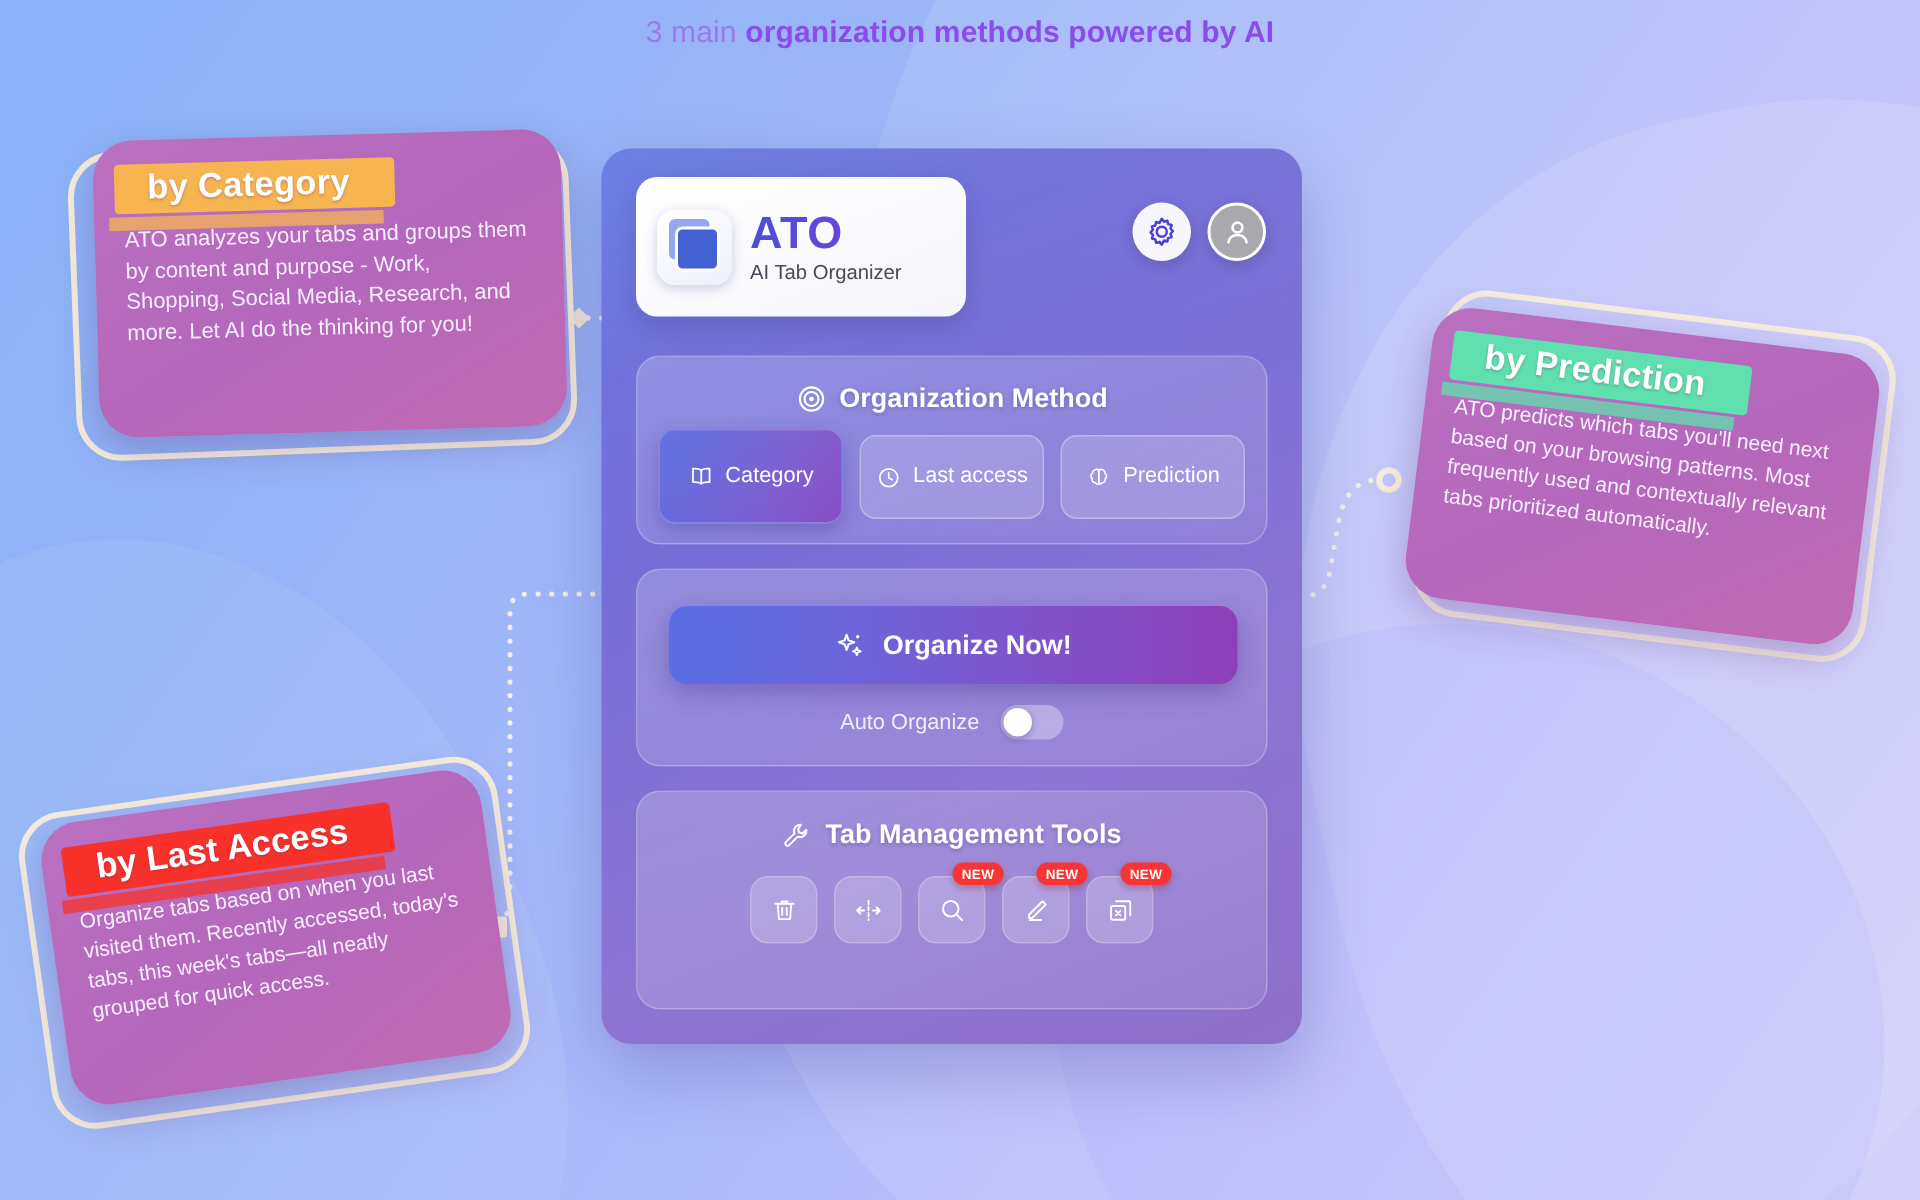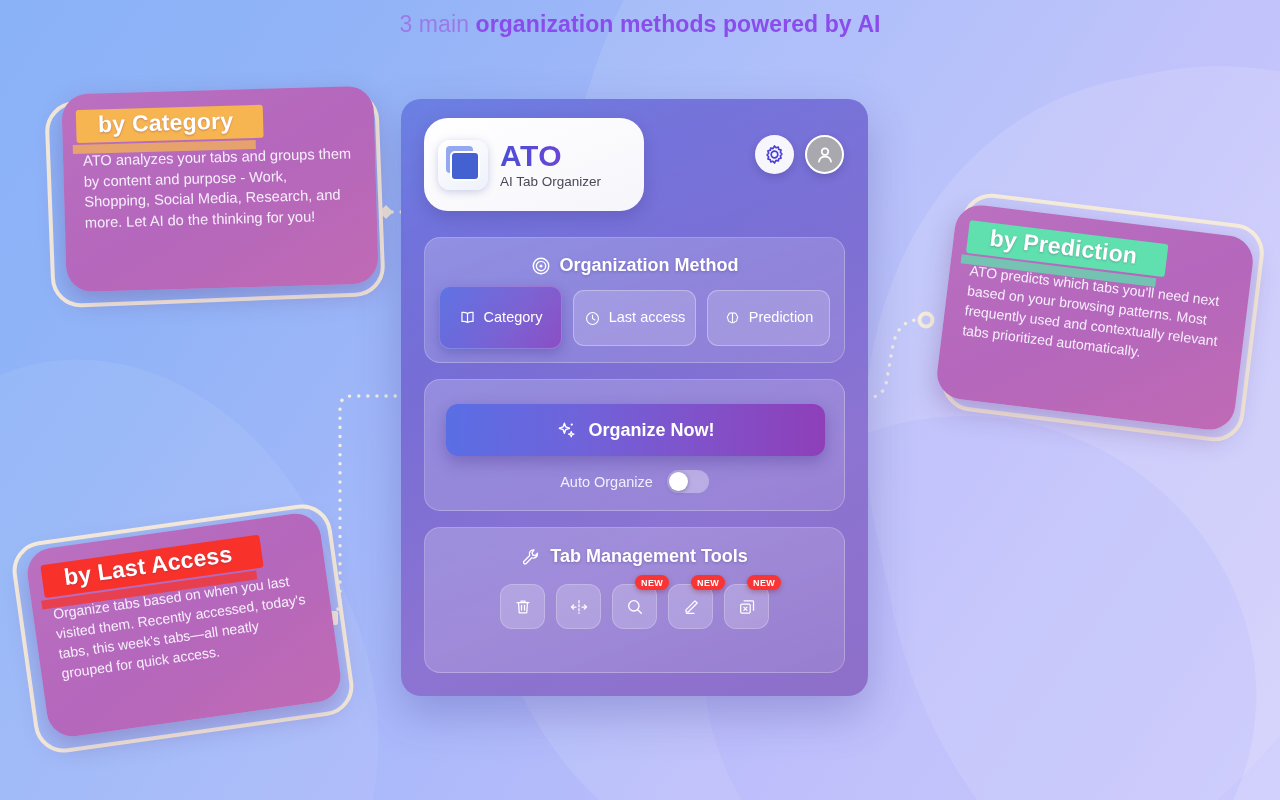--- a/index.html
+++ b/index.html
@@ -38,21 +38,21 @@
     left: -160px; top: 360px;
     background: rgba(255,255,255,0.07);
     transform: rotate(-22deg);
     border-radius: 45%;
   }
 
   
   .title {
     position: absolute; left: 0; right: 0; top: 11px;
     text-align: center;
-    font-size: 23px;
+    font-size: 20px;
     color: #9b7ae8;
     letter-spacing: .1px;
   }
   .title b { color: #8a4ceb; font-weight: bold; }
 
   
   .connectors { position: absolute; inset: 0; pointer-events: none; }
 
   
   .app-card {
@@ -68,21 +68,21 @@
     content:""; position:absolute; inset:0; border-radius:20px;
     background: linear-gradient(160deg, rgba(255,255,255,0.10), rgba(255,255,255,0) 40%);
     pointer-events:none;
   }
 
   
   .brand-chip {
     position: absolute; left: 23px; top: 19px;
     width: 220px; height: 93px;
     background: linear-gradient(160deg,#ffffff 0%, #f6f5fb 100%);
-    border-radius: 24px;
+    border-radius: 14px;
     display: flex; align-items: center; gap: 12px;
     padding: 0 14px;
     box-shadow: 0 6px 16px rgba(40,30,90,0.18);
     z-index: 3;
   }
   .brand-logo {
     width: 50px; height: 50px; border-radius: 12px;
     background: linear-gradient(150deg,#ffffff,#eef1fb);
     box-shadow: 0 2px 8px rgba(60,70,160,0.25);
     position: relative; flex: 0 0 auto;

